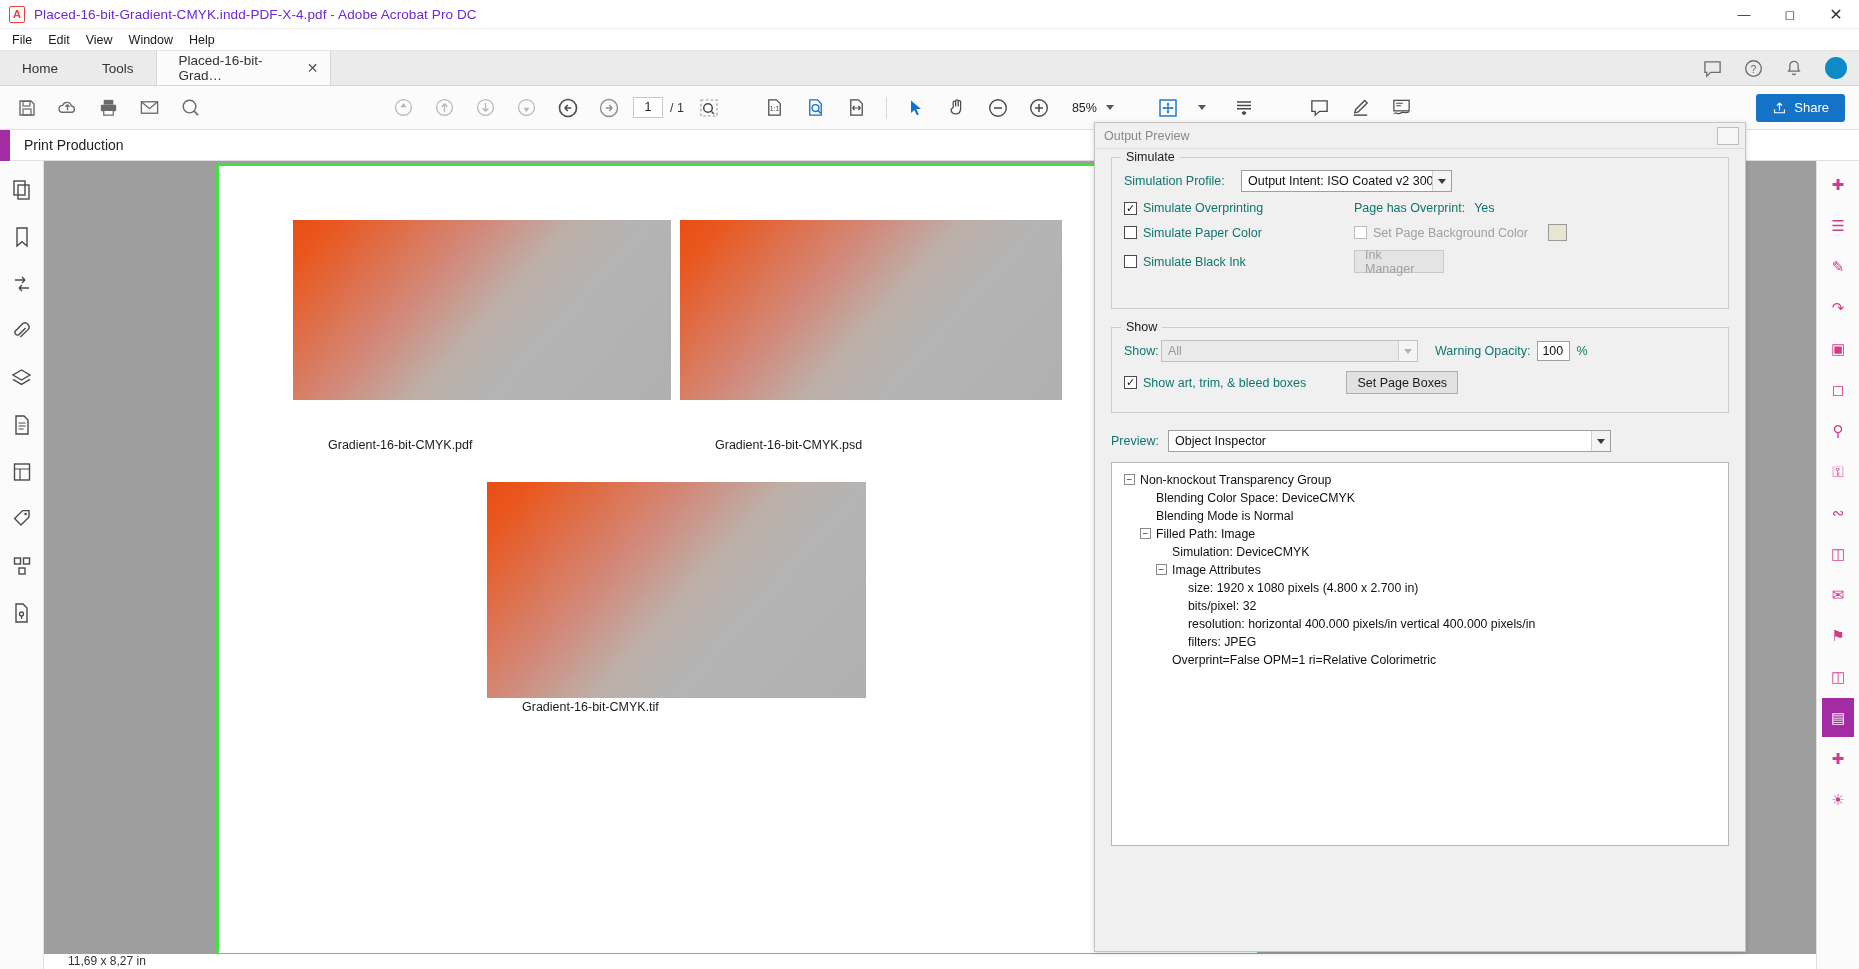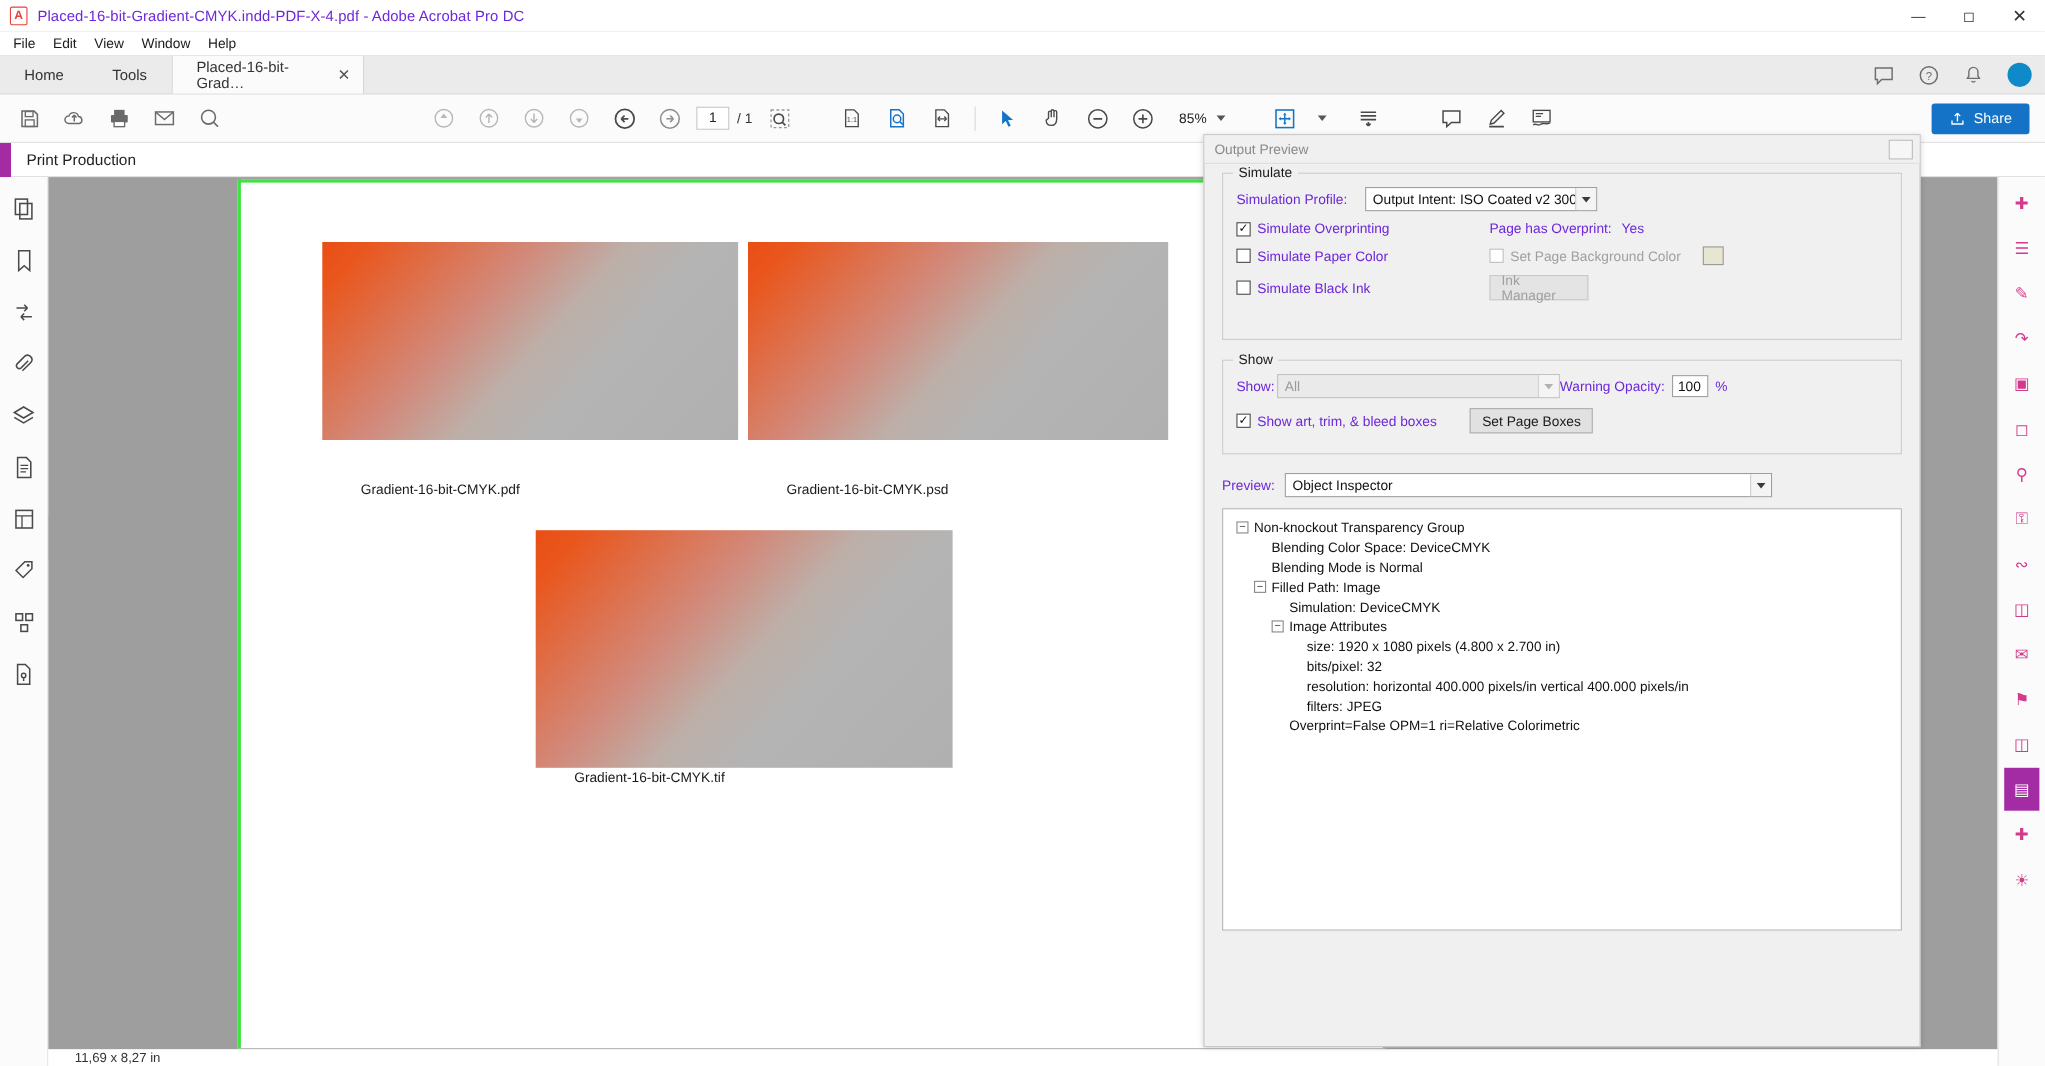--- a/index.html
+++ b/index.html
@@ -179,21 +179,21 @@
   .group {
     position: relative; margin: 8px 16px 0 16px;
     border: 1px solid #cdcdcd; padding: 12px 12px 12px 12px;
   }
   .group-label {
     position: absolute; top: -8px; left: 9px; background: #f0f0f0;
     padding: 0 5px; font-size: 12.5px; color: #1a1a1a;
   }
   .row { display: flex; align-items: center; margin-bottom: 9px; }
   .row:last-child { margin-bottom: 0; }
-  .lbl { font-size: 12.5px; color: #6d28d9; }
+  .lbl { font-size: 12.5px; color: #0f766e; }
   .lbl.dim { color: #a0a0a0; }
   .select {
     height: 22px; border: 1px solid #9f9f9f; background: #fff;
     display: flex; align-items: center; padding-left: 6px;
     font-size: 12.5px; color: #111; position: relative;
   }
   .select.disabled { background: #eaeaea; border-color: #c2c2c2; color: #9a9a9a; }
   .select .caret-box {
     position: absolute; right: 0; top: 0; width: 19px; height: 20px;
     display: flex; align-items: center; justify-content: center;
@@ -629,31 +629,31 @@
       <div class="group-label">Show</div>
 
       <div class="row">
         <div class="lbl" style="width:37px;">Show:</div>
         <div class="select disabled" style="width:257px;">
           <span>All</span>
           <span class="caret-box">
               <span class="caret"></span>
             </span>
         </div>
-        <div class="lbl" style="">Warning Opacity:</div>
+        <div class="lbl" style="margin-left:17px;">Warning Opacity:</div>
         <div class="num-field" style="margin-left:7px;">100</div>
         <div class="lbl" style="margin-left:6px;">%</div>
       </div>
 
       <div class="row">
         <div style="display:flex;align-items:center;">
           <span class="cbox">✓</span>
           <span class="lbl">Show art, trim, &amp; bleed boxes</span>
         </div>
-        <div class="btn" style="width:112px;margin-left:30px;">Set Page Boxes</div>
+        <div class="btn" style="width:112px;margin-left:40px;">Set Page Boxes</div>
       </div>
     </div>
 
     <div class="row" style="margin:17px 16px 0 16px;">
       <div class="lbl" style="width:57px;">Preview:</div>
       <div class="select" style="width:443px;">
         <span>Object Inspector</span>
         <span class="caret-box">
             <span class="caret"></span>
           </span>

